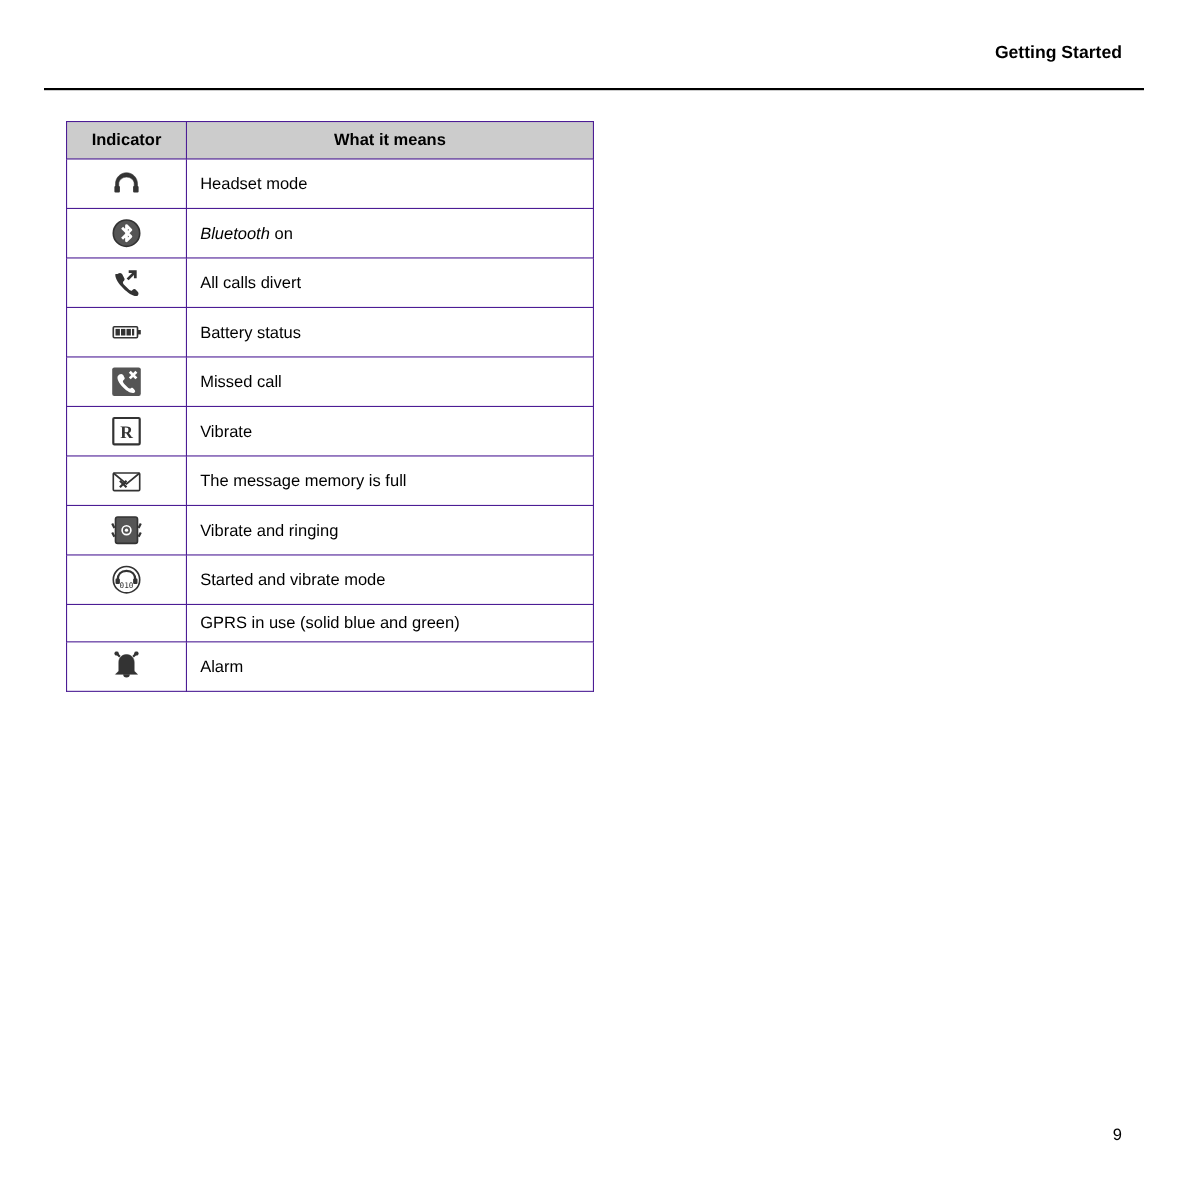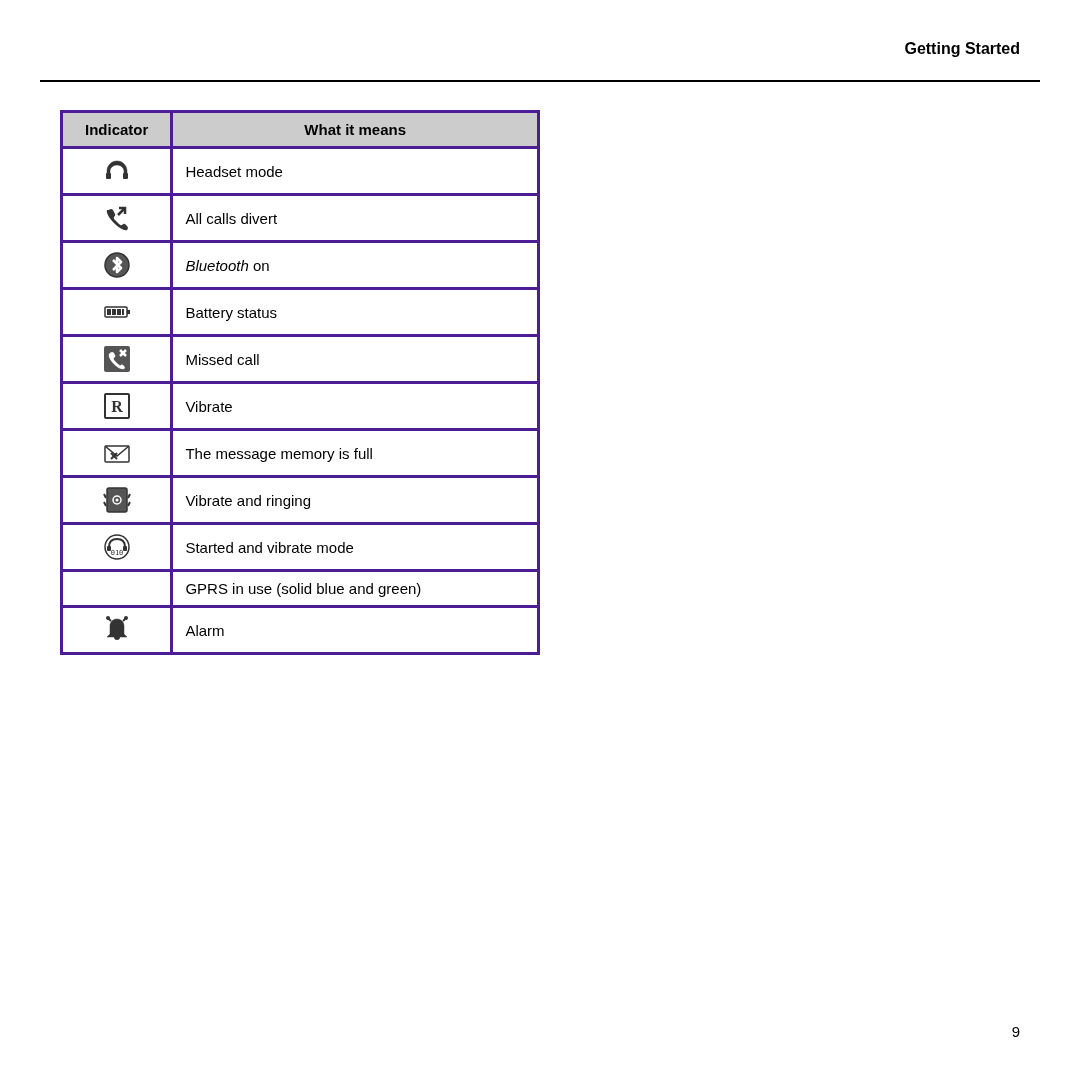--- a/index.html
+++ b/index.html
@@ -41,21 +41,21 @@
       left: 60px;
       right: 60px;
     }
 
     table {
       border-collapse: collapse;
       width: 480px;
     }
 
     th, td {
-      border: 3px solid #4c1d95;
+      border: 1px solid #4c1d95;
       padding: 8px 12px;
       vertical-align: middle;
     }
 
     thead tr {
       background-color: #cccccc;
     }
 
     th {
       font-weight: bold;
@@ -121,40 +121,40 @@
             <rect x="3" y="16" width="5" height="6" rx="1" fill="#333"></rect>
             <rect x="20" y="16" width="5" height="6" rx="1" fill="#333"></rect>
           </svg>
         </td>
         <td class="meaning-col">Headset mode</td>
       </tr>
 
       <tr>
         <td class="indicator-col icon-cell">
           <svg class="svg-icon" viewBox="0 0 28 28" xmlns="http://www.w3.org/2000/svg">
+            <circle cx="14" cy="14" r="12" fill="#555" stroke="#333" stroke-width="1.5"></circle>
+
+            <polyline points="10,9 18,17 14,21 14,7 18,11 10,19" fill="none" stroke="white" stroke-width="2.5" stroke-linejoin="round"></polyline>
+          </svg>
+        </td>
+        <td class="meaning-col">
+          <span style="font-style:italic;">Bluetooth</span><span> on</span>
+        </td>
+      </tr>
+
+      <tr>
+        <td class="indicator-col icon-cell">
+          <svg class="svg-icon" viewBox="0 0 28 28" xmlns="http://www.w3.org/2000/svg">
 
             <path d="M6 6 C6 6 8 4 10 6 L12 10 C12 10 13 11 11 13 C11 13 10 14 12 16 L16 20 C18 22 19 21 19 21 C21 19 22 20 22 20 L24 22 C26 24 24 26 24 26 C18 28 2 12 4 6 Z" fill="#333"></path>
             <path d="M16 4 L22 4 L22 10" fill="none" stroke="#333" stroke-width="2.5"></path>
             <path d="M22 4 L15 11" fill="none" stroke="#333" stroke-width="2.5"></path>
           </svg>
         </td>
         <td class="meaning-col">All calls divert</td>
-      </tr>
-
-      <tr>
-        <td class="indicator-col icon-cell">
-          <svg class="svg-icon" viewBox="0 0 28 28" xmlns="http://www.w3.org/2000/svg">
-            <circle cx="14" cy="14" r="12" fill="#555" stroke="#333" stroke-width="1.5"></circle>
-
-            <polyline points="10,9 18,17 14,21 14,7 18,11 10,19" fill="none" stroke="white" stroke-width="2.5" stroke-linejoin="round"></polyline>
-          </svg>
-        </td>
-        <td class="meaning-col">
-          <span style="font-style:italic;">Bluetooth</span><span> on</span>
-        </td>
       </tr>
 
       <tr>
         <td class="indicator-col icon-cell">
           <svg class="svg-icon" viewBox="0 0 28 28" xmlns="http://www.w3.org/2000/svg">
 
             <rect x="2" y="9" width="22" height="10" rx="1" fill="none" stroke="#333" stroke-width="1.5"></rect>
             <rect x="24" y="12" width="3" height="4" fill="#333"></rect>
 
             <rect x="4" y="11" width="4" height="6" fill="#333"></rect>

